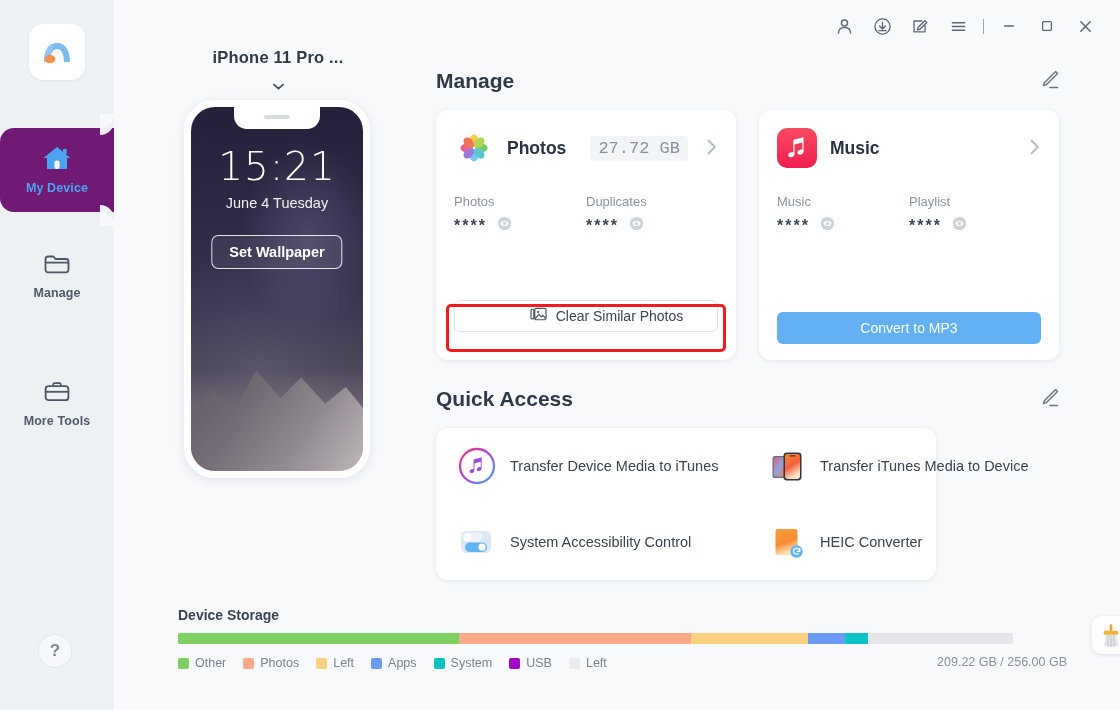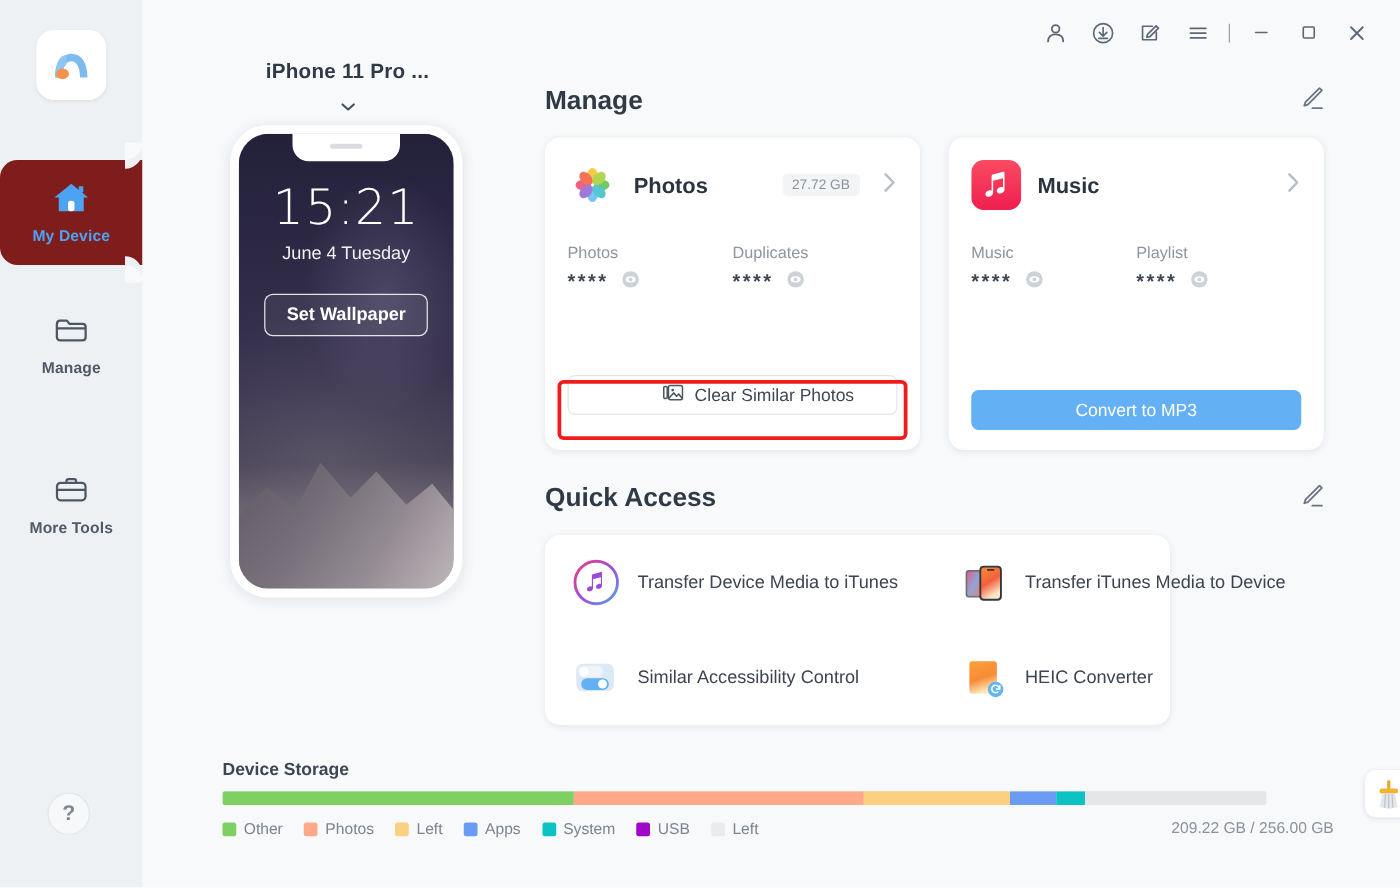--- a/index.html
+++ b/index.html
@@ -56,21 +56,21 @@
     color: #505a67;
   }
   .nav-item .nav-label {
     font-size: 12.5px;
     font-weight: bold;
     line-height: 14px;
     text-align: center;
     letter-spacing: .1px;
   }
   .nav-item.active {
-    background: #7f1d1d;
+    background: #701a75;
     border-top-left-radius: 14px;
     border-bottom-left-radius: 14px;
     color: #4ba3f2;
   }
   .nav-item.active::before,
   .nav-item.active::after {
     content: "";
     position: absolute;
     right: 0;
     width: 14px; height: 14px;
@@ -352,24 +352,25 @@
   .app-icon { width: 40px; height: 40px; border-radius: 10px; flex: 0 0 40px; }
   .card-title {
     font-size: 17.5px;
     font-weight: bold;
     color: #2a3340;
     flex: 1;
   }
   .size-badge {
     background: #f2f4f6;
     color: #8a929c;
-    font-size: 11px;
+    font-size: 17px;
     padding: 3px 8px;
     border-radius: 4px;
     margin-right: 4px;
+    font-family: Liberation Mono, monospace;
   }
   .chev { color: #b4bcc5; font-size: 21px; line-height: 1; cursor: pointer; }
 
   .stats {
     display: flex;
     margin-top: 24px;
   }
   .stat { width: 138px; }
   .stat-label { font-size: 13px; color: #8d959f; margin-bottom: 7px; }
   .stat-val {
@@ -786,21 +787,21 @@
         <div class="qa-item">
           <span class="qa-ico">
             <svg width="38" height="38" viewBox="0 0 38 38">
               <rect x="3" y="8" width="30" height="22" rx="5" fill="#dbe9f7"></rect>
               <rect x="4.5" y="9.5" width="20" height="9.5" rx="4.7" fill="#eef4fa"></rect>
               <circle cx="9.4" cy="14.2" r="3.6" fill="#ffffff"></circle>
               <rect x="7" y="19.5" width="22" height="9.5" rx="4.7" fill="#64b0f5"></rect>
               <circle cx="24" cy="24.2" r="3.6" fill="#ffffff"></circle>
             </svg>
           </span>
-          <span class="qa-label">Similar Accessibility Control</span>
+          <span class="qa-label">System Accessibility Control</span>
         </div>
 
         <div class="qa-item">
           <span class="qa-ico">
             <svg width="38" height="38" viewBox="0 0 38 38">
               <defs>
                 <linearGradient id="hg" x1="0" y1="0" x2="0.3" y2="1">
                   <stop offset="0" stop-color="#fba03c"></stop>
                     <stop offset="0.6" stop-color="#f78b35"></stop>
                     <stop offset="1" stop-color="#fde8bb"></stop>

